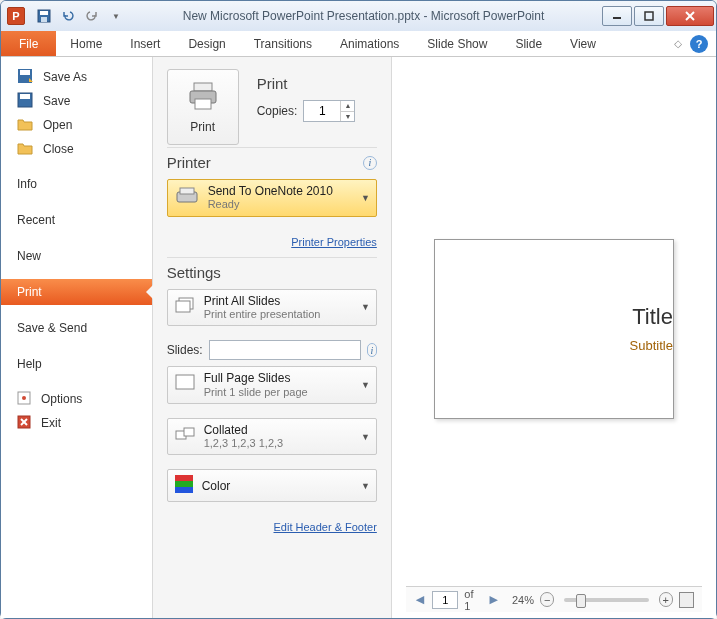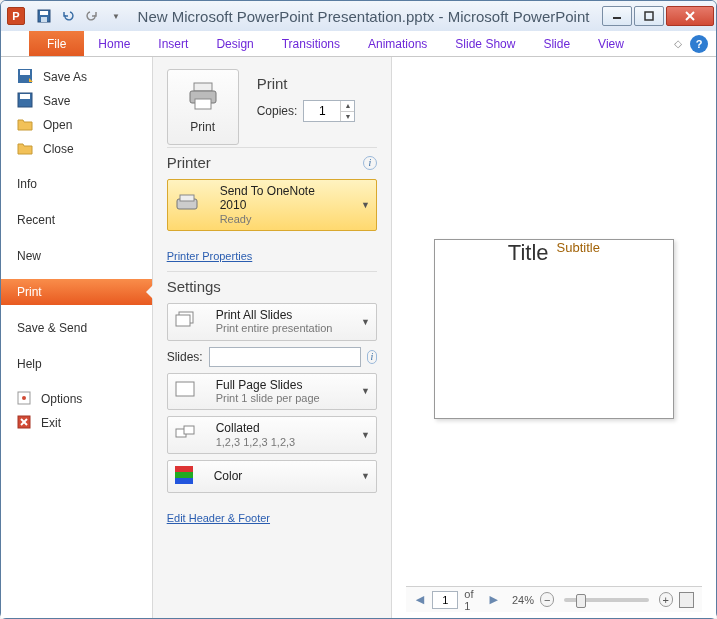--- a/index.html
+++ b/index.html
@@ -4,27 +4,27 @@
 <style>
 * { margin: 0; padding: 0; box-sizing: border-box; font-family: "Segoe UI", Tahoma, sans-serif; }
 body { background: #fff; width: 717px; height: 619px; overflow: hidden; }
 
 .window { width: 717px; height: 619px; border: 1px solid #5a7ca0; border-radius: 6px; background: #fff; display: flex; flex-direction: column; box-shadow: 0 0 8px rgba(0,0,0,0.2); }
 
 .titlebar { height: 30px; background: linear-gradient(#f2f6fb, #dce6f4); display: flex; align-items: center; padding: 0 2px; border-radius: 5px 5px 0 0; }
 .titlebar .app-icon { width: 18px; height: 18px; margin: 0 4px; background:#d04a24; border:1px solid #a83a1a; border-radius:2px; display:flex;align-items:center;justify-content:center;color:#fff;font-weight:bold;font-size:11px;}
 .qat { display:flex; gap:2px; margin-left:4px;}
 .qat .btn { width:22px; height:22px; display:flex;align-items:center;justify-content:center; border-radius:2px;}
-.titlebar .title { flex:1; text-align:center; color:#4a5a6a; font-size:15px; }
+.titlebar .title { flex:1; text-align:center; color:#4a5a6a; font-size:12px; }
 .winbtns { display:flex; }
 .winbtn { width:30px; height:20px; margin-left:2px; border:1px solid #7a8ea5; border-radius:2px; background:linear-gradient(#f5f9fd,#dce8f5); display:flex;align-items:center;justify-content:center;}
 .winbtn.close { width:48px; background:linear-gradient(#e67a6a,#d14b36); border-color:#a83524;}
 
-.ribbon { height:26px; border-bottom:1px solid #c9c9c9; display:flex; align-items:stretch; background:#fff; padding-right:6px;padding-left:28px;}
-.ribbon .tab { padding:0 14px; font-size:12px; color:#6d28d9; display:flex;align-items:center; cursor:pointer;}
+.ribbon { height:26px; border-bottom:1px solid #c9c9c9; display:flex; align-items:stretch; background:#fff; padding-right:6px;}
+.ribbon .tab { padding:0 14px; font-size:12px; color:#404040; display:flex;align-items:center; cursor:pointer;}
 .ribbon .tab.file { background:linear-gradient(#f07a3c,#e25a22); color:#fff; padding:0 18px;}
 .ribbon .spacer{flex:1;}
 .ribbon .help{width:18px;height:18px;border-radius:9px;background:#2e7cd1;color:#fff;font-size:11px;font-weight:bold;display:flex;align-items:center;justify-content:center;margin:4px 2px;}
 .ribbon .collapse{color:#888;font-size:10px;margin:4px 6px;display:flex;align-items:center;}
 
 .content { flex:1; display:flex; overflow:hidden;}
 
 .sidebar { width:158px; background:#fff; border-right:1px solid #d9d9d9; padding-top:8px; font-size:12px;}
 .sidebar .item { height:26px; display:flex; align-items:center; padding-left:16px; gap:10px; cursor:pointer; color:#333;}
 .sidebar .item.icon-item { height:24px; }
@@ -38,35 +38,35 @@
 .info-i { width:14px;height:14px;border:1px solid #9bb9da;border-radius:7px;color:#3a6ea5;font-size:10px;display:flex;align-items:center;justify-content:center;font-style:italic;font-family:serif;}
 .print-row { display:flex; gap:18px; align-items:flex-start;}
 .bigbtn { width:72px; height:76px; border:1px solid #c9c9c9; border-radius:3px; background:linear-gradient(#fdfdfd,#f0f0f0); display:flex;flex-direction:column;align-items:center;justify-content:center;gap:6px;cursor:pointer;}
 .copies-row{display:flex;align-items:center;gap:6px;margin-top:0;}
 .spinner{width:52px;height:22px;border:1px solid #aab4bf;background:#fff;display:flex;}
 .spinner input{border:none;width:36px;font-size:12px;text-align:center;outline:none;}
 .spinner .arrows{width:14px;display:flex;flex-direction:column;border-left:1px solid #ccc;}
 .spinner .arrows div{flex:1;font-size:7px;display:flex;align-items:center;justify-content:center;color:#555;cursor:pointer;}
 .spinner .arrows div:first-child{border-bottom:1px solid #ccc;}
 
-.dropdown { border:1px solid #c9c9c9; background:linear-gradient(#fdfdfd,#f1f1f1); border-radius:2px; padding:4px 6px; display:flex; align-items:center; gap:20px; cursor:pointer; margin-bottom:6px;}
+.dropdown { border:1px solid #c9c9c9; background:linear-gradient(#fdfdfd,#f1f1f1); border-radius:2px; padding:4px 6px; display:flex; align-items:center; gap:8px; cursor:pointer; margin-bottom:14px;}
 .dropdown.selected{background:linear-gradient(#fff3c0,#ffd96f);border-color:#d9a82e;}
 .dropdown .texts{flex:1;line-height:1.2;}
 .dropdown .texts .main{font-size:12px;color:#222;}
 .dropdown .texts .sub{font-size:11px;color:#777;}
 .dropdown .chev{color:#555;font-size:9px;}
-.linkrow{text-align:left;margin:18px 0 8px;}
+.linkrow{text-align:right;margin:18px 0 8px;}
 .linkrow a{color:#2a5db0;font-size:11px;text-decoration:underline;cursor:pointer;}
 .slides-row{display:flex;align-items:center;gap:6px;margin-bottom:6px;}
 .slides-row input{flex:1;height:20px;border:1px solid #aab4bf;font-size:11px;padding:0 4px;}
 hr.div{border:none;border-top:1px solid #ddd;margin:2px 0 6px;}
 
 .preview { flex:1; background:#fff; display:flex; flex-direction:column; padding:14px 14px 6px;}
 .slide-preview{flex:1;display:flex;align-items:center;justify-content:center;}
-.slide { width:240px; height:180px; border:1px solid #999; background:#fff; box-shadow:2px 2px 4px rgba(0,0,0,0.15); display:flex;flex-direction:row;align-items:flex-start;justify-content:center;gap:8px;}
+.slide { width:240px; height:180px; border:1px solid #999; background:#fff; box-shadow:2px 2px 4px rgba(0,0,0,0.15); display:flex;flex-direction:column;align-items:flex-end;justify-content:center;gap:8px;}
 .slide .t1{font-size:22px;color:#333;}
 .slide .t2{font-size:13px;color:#a16207;}
 
 .statusbar{height:26px;border-top:1px solid #d0d0d0;display:flex;align-items:center;justify-content:flex-end;gap:6px;padding:0 8px;font-size:11px;color:#555;background:#fafafa;}
 .statusbar .navbtn{color:#6a89b0;cursor:pointer;font-size:11px;padding:0 2px;}
 .statusbar input{width:26px;height:18px;border:1px solid #aab4bf;text-align:center;font-size:11px;}
 .statusbar .zslider{width:90px;height:4px;background:#ccc;border-radius:2px;position:relative;margin:0 4px;}
 .statusbar .zslider::after{content:"";position:absolute;left:12px;top:-4px;width:8px;height:12px;background:#eee;border:1px solid #888;border-radius:2px;}
 .statusbar .zbtn{width:15px;height:15px;border:1px solid #999;border-radius:8px;display:flex;align-items:center;justify-content:center;font-size:11px;background:#f5f5f5;cursor:pointer;}
 .sqbtn{width:16px;height:16px;border:1px solid #888;background:#eee;cursor:pointer;}

